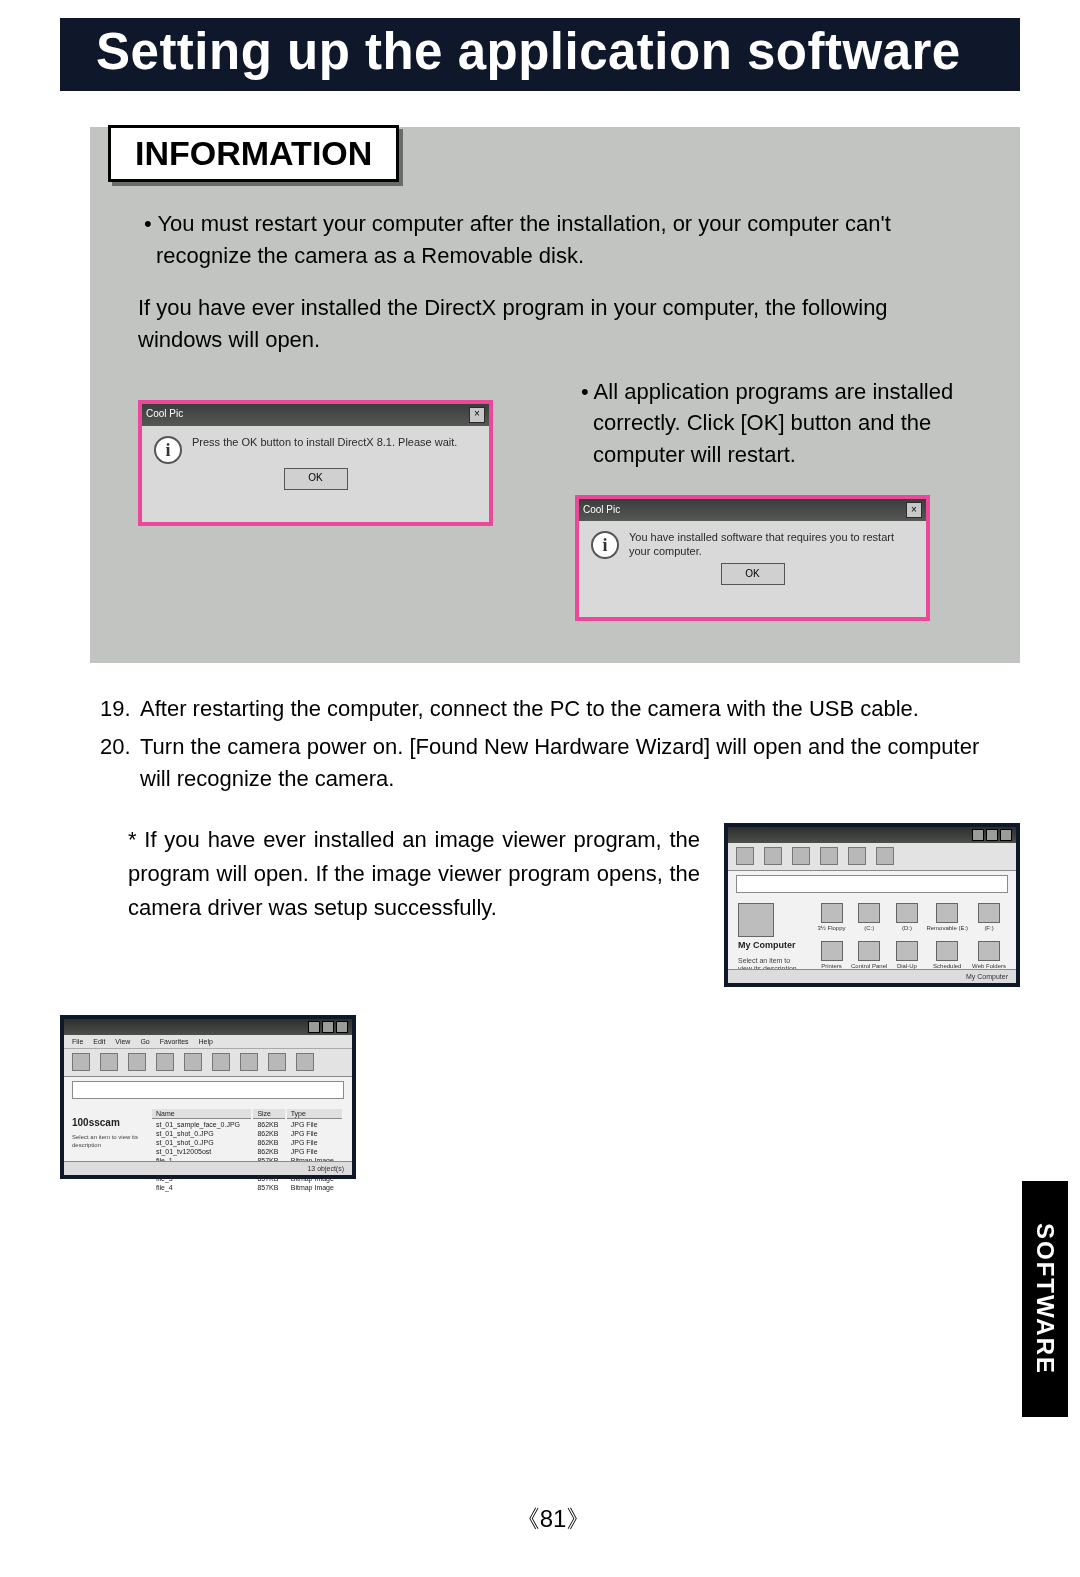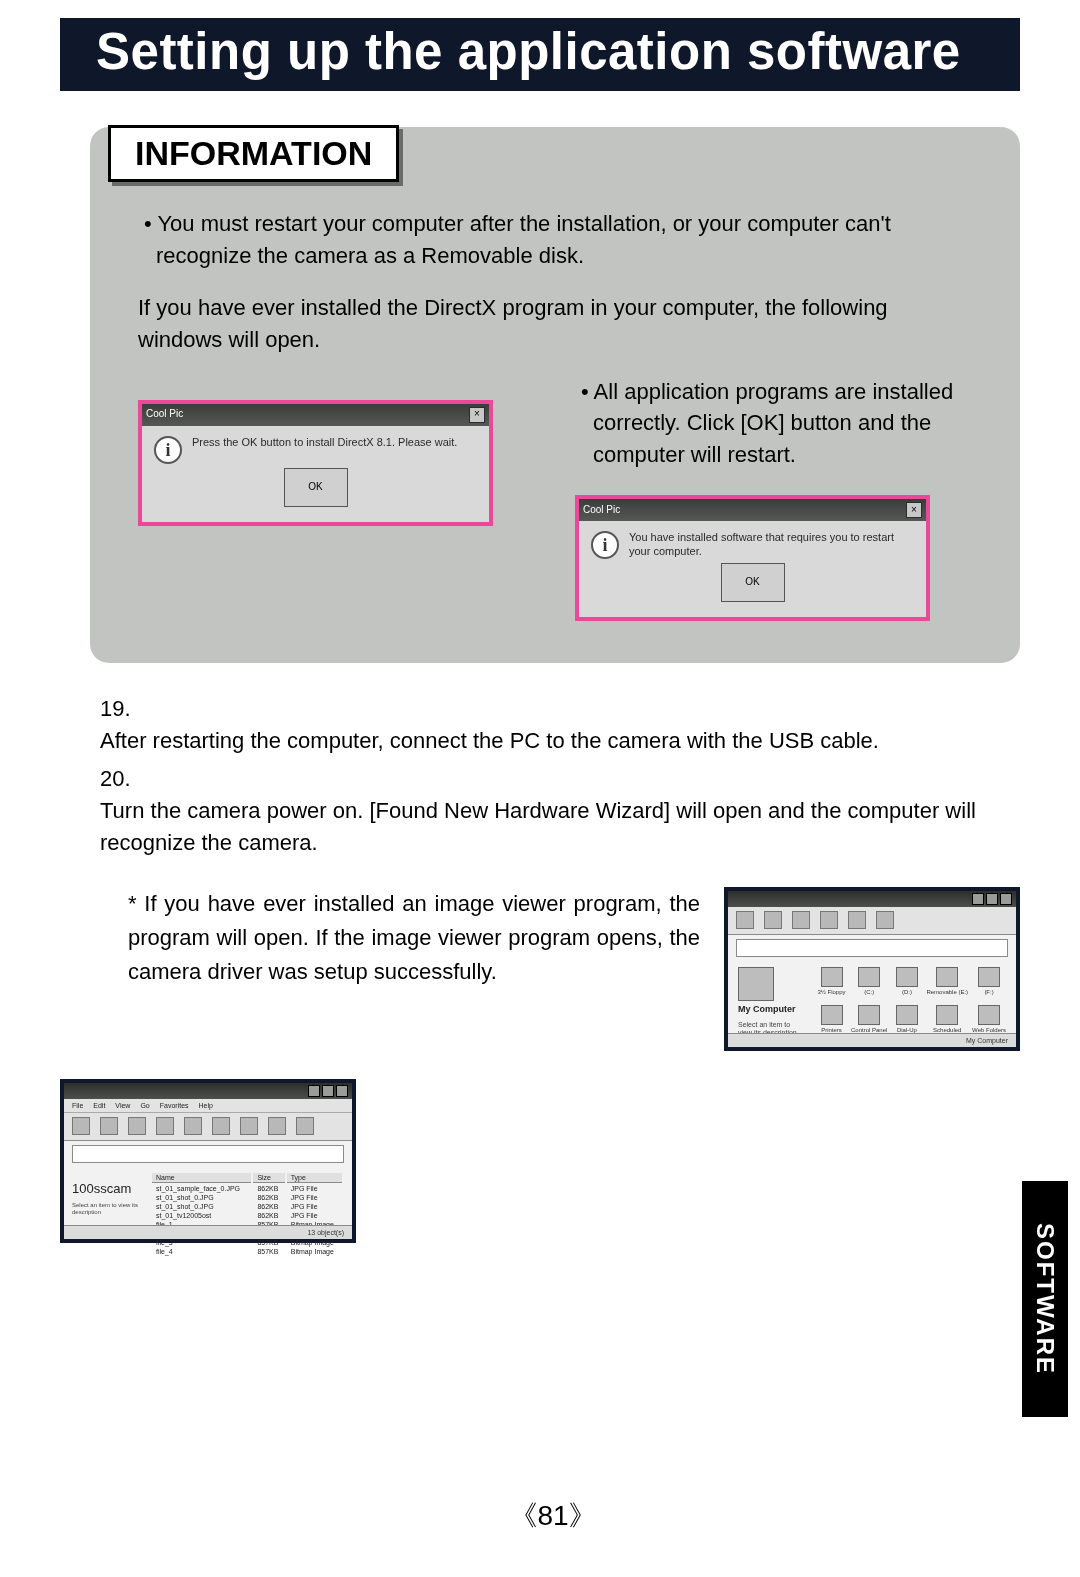--- a/index.html
+++ b/index.html
@@ -1,37 +1,37 @@
 <!DOCTYPE html>
 <html><head>
 <meta charset="utf-8">
 <style>
   * { box-sizing: border-box; margin: 0; padding: 0; }
   html, body { width: 1080px; height: 1577px; background: #ffffff; font-family: Arial, Helvetica, sans-serif; color: #000; }
   .page { position: relative; width: 1080px; height: 1577px; padding: 18px 60px 0 60px; }
   .title-bar { background: #0f172a; color: #fff; padding: 4px 36px 10px 36px; margin-bottom: 36px; }
   .title-bar h1 { font-size: 51px; font-weight: bold; letter-spacing: 0.5px; }
-  .info-box { background: #c2c4c2; padding: 0 0 42px 0; margin: 0 0 30px 30px; border-radius: 19px; }
+  .info-box { background: #c2c4c2; padding: 0 0 42px 0; margin: 0 0 30px 30px; }
   .info-heading { display: inline-block; background: #fff; border: 3px solid #000; padding: 6px 24px; margin: 0 0 24px 18px; position: relative; top: -2px; box-shadow: 4px 4px 0 #6a6c6a; }
   .info-heading h2 { font-size: 34px; font-weight: bold; }
   .info-body { padding: 0 48px 0 48px; font-size: 22px; line-height: 1.45; }
   .info-body p { margin-bottom: 20px; }
   .bullet { padding-left: 18px; text-indent: -12px; }
   .two-col { display: flex; gap: 40px; margin-top: 12px; }
   .col { flex: 1; }
   .dialog { width: 355px; height: 126px; background: #d8d9d8; border: 4px solid #ec4899; margin-top: 24px; }
   .dlg-titlebar { display: flex; align-items: center; justify-content: space-between; height: 22px; background: linear-gradient(#3a3d3a,#565856); color: #fff; font-size: 10px; padding: 0 4px; }
   .dlg-close { width: 16px; height: 16px; background: #c7c8c7; border: 1px solid #2b2b2b; display: flex; align-items: center; justify-content: center; font-size: 10px; color: #000; }
   .dlg-body { display: flex; align-items: flex-start; padding: 10px 12px 4px 12px; gap: 10px; }
   .dlg-icon { width: 28px; height: 28px; border-radius: 50%; background: #fff; border: 2px solid #555; display: flex; align-items: center; justify-content: center; font-weight: bold; font-family: Georgia, serif; font-size: 18px; color: #333; }
   .dlg-text { font-size: 11px; color: #2a2a2a; line-height: 1.25; flex: 1; }
   .dlg-btnrow { display: flex; justify-content: center; padding-bottom: 8px; }
-  .dlg-btn { width: 64px; height: 39px; background: #cfd0cf; border: 1px solid #555; font-size: 10px; display: flex; align-items: center; justify-content: center; }
+  .dlg-btn { width: 64px; height: 22px; background: #cfd0cf; border: 1px solid #555; font-size: 10px; display: flex; align-items: center; justify-content: center; }
   .steps { font-size: 22px; line-height: 1.45; margin: 0 0 0 40px; padding-right: 10px; }
-  .steps .step { display: flex; margin-bottom: 6px; flex-direction: column; }
+  .steps .step { display: flex; margin-bottom: 6px; }
   .steps .num { width: 40px; flex-shrink: 0; }
   .steps .txt { flex: 1; }
   .step-row { display: flex; align-items: flex-start; gap: 24px; margin-top: 28px; }
   .step-row .left { flex: 1; font-size: 22px; line-height: 1.55; text-align: justify; padding-left: 68px; }
   .step-row .left .num2 { display:block; margin-left: -44px; float:left; width:44px; }
   .shot { width: 296px; height: 164px; background: #f2f2f2; border: 4px solid #0f172a; position: relative; flex-shrink: 0; }
   .shot-titlebar { height: 16px; background: linear-gradient(#2c2e2c,#4d4f4d); display: flex; justify-content: flex-end; align-items: center; padding: 0 4px; }
   .shot-titlebar .win-btn { width: 12px; height: 12px; background: #9a9c9a; border: 1px solid #000; margin-left: 2px; }
   .shot-toolbar { height: 28px; background: #e3e3e3; border-bottom: 1px solid #8a8a8a; display: flex; align-items: center; gap: 10px; padding: 0 8px; }
   .shot-toolbar .tbi { width: 18px; height: 18px; background: #b7b8b7; border: 1px solid #777; }
@@ -41,29 +41,29 @@
   .shot-left .big-icon { width: 36px; height: 34px; background: #bcbdbc; border: 1px solid #666; margin-bottom: 4px; }
   .shot-left .lbl { font-size: 9px; font-weight: bold; line-height: 1.1; }
   .shot-left .sub { font-size: 7px; color: #444; margin-top: 6px; line-height: 1.2; }
   .icons-grid { flex: 1; display: grid; grid-template-columns: repeat(5, 1fr); gap: 6px 4px; }
   .icons-grid .cell { display: flex; flex-direction: column; align-items: center; }
   .icons-grid .ic { width: 22px; height: 20px; background: #bcbdbc; border: 1px solid #666; }
   .icons-grid .cl { font-size: 6px; color: #333; margin-top: 2px; white-space: nowrap; overflow: hidden; }
   .shot-status { position: absolute; bottom: 0; left: 0; right: 0; height: 14px; background: #dcdcdc; border-top: 1px solid #8a8a8a; font-size: 7px; display: flex; justify-content: flex-end; align-items: center; padding: 0 8px; color: #333; }
   .shot2-body { padding: 4px 8px; font-size: 8px; color: #222; display: flex; gap: 8px; }
   .shot2-left { width: 70px; }
-  .shot2-left .lbl2 { font-size: 13px; font-weight: normal; margin: 10px 0 6px 0; }
+  .shot2-left .lbl2 { font-size: 10px; font-weight: bold; margin: 10px 0 6px 0; }
   .shot2-left .sub2 { font-size: 6px; color: #444; line-height: 1.3; }
   .file-table { flex: 1; font-size: 7px; }
   .file-table th { text-align: left; font-weight: normal; border-bottom: 1px solid #8a8a8a; padding: 1px 4px; background: #e0e0e0; }
   .file-table td { padding: 0 4px; white-space: nowrap; }
   .shot-menu { height: 14px; background: #e3e3e3; font-size: 7px; color: #222; display: flex; gap: 10px; align-items: center; padding: 0 8px; border-bottom: 1px solid #aaa; }
   .side-tab { position: absolute; right: 12px; bottom: 160px; width: 46px; height: 236px; background: #000; color: #fff; display: flex; align-items: center; justify-content: center; }
   .side-tab span { writing-mode: vertical-rl; font-size: 24px; font-weight: bold; letter-spacing: 2px; }
-  .page-num { position: absolute; bottom: 42px; left: 0; right: 8px; text-align: center; font-size: 28px; margin-left: 34px; }
+  .page-num { position: absolute; bottom: 42px; left: 0; right: 8px; text-align: center; font-size: 24px; margin-left: 34px; }
   .page-num .brk { font-family: Georgia, serif; }
 </style>
 </head>
 <body>
 
 <div class="page">
 
   <div class="title-bar">
     <h1>Setting up the application software</h1>
   </div>

